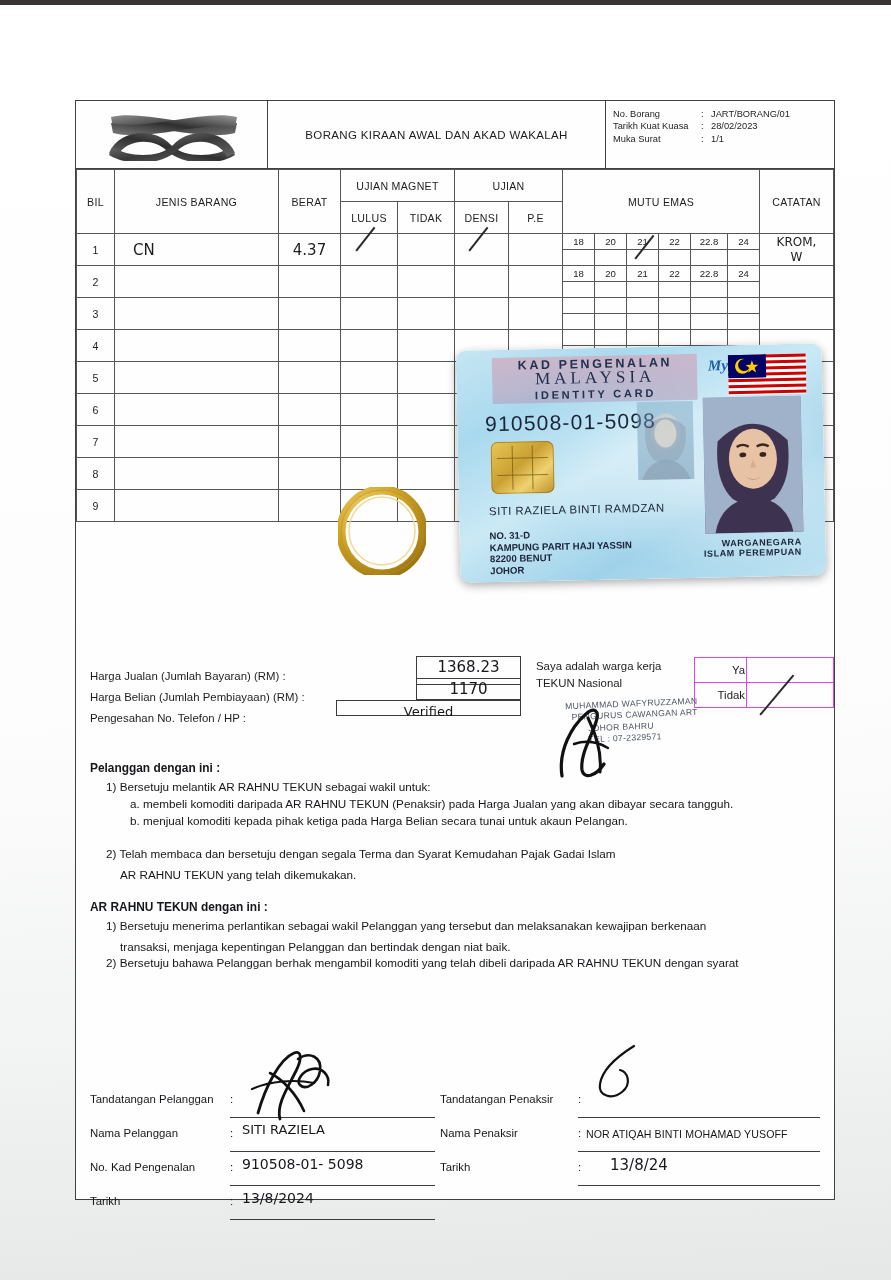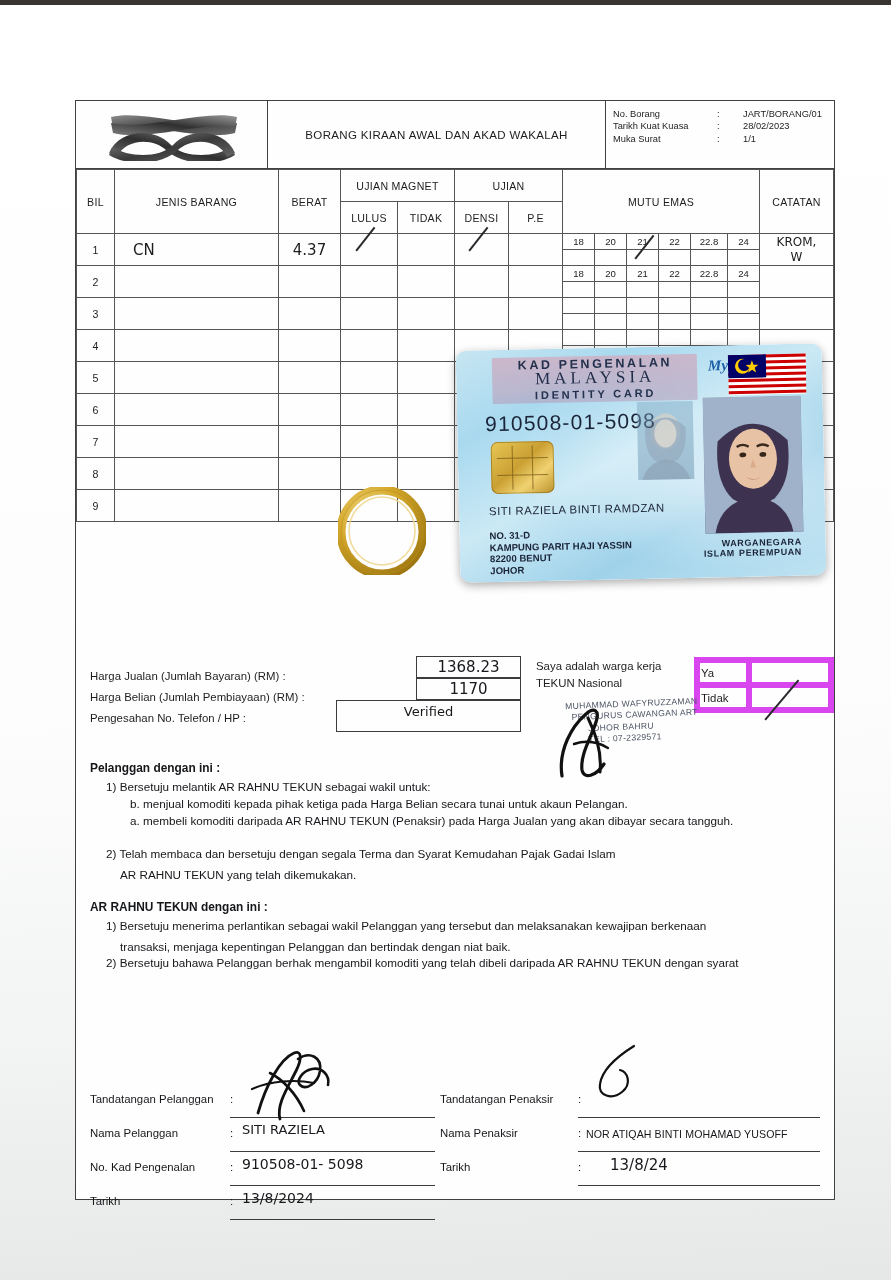--- a/index.html
+++ b/index.html
@@ -20,21 +20,21 @@
     position:absolute; left:75px; top:100px; width:760px; height:1100px;
     border:1.4px solid #40413f; background:#fefefe;
   }
 
   
   .hdr { display:flex; height:68px; border-bottom:1.4px solid #40413f; }
   .hdr-logo { width:192px; border-right:1.4px solid #40413f; display:flex; align-items:center; justify-content:center; }
   .hdr-title { flex:1; border-right:1.4px solid #40413f; display:flex; align-items:center; justify-content:center;
     font-size:11.5px; letter-spacing:.35px; color:#1d1d1d; text-align:center; padding:0 6px; }
   .hdr-meta { width:228px; padding:7px 0 0 7px; font-size:9.3px; line-height:12.4px; color:#1d1d1d; }
-  .hdr-meta .row { display:flex;gap:16px; }
+  .hdr-meta .row { display:flex; }
   .hdr-meta .k { width:88px; }
   .hdr-meta .c { width:10px; }
 
   
   .logo { width:150px; height:52px; }
 
   
   table.grid { border-collapse:collapse; width:100%; table-layout:fixed; }
   table.grid td, table.grid th {
     border:1px solid #555; font-weight:normal; color:#1d1d1d; padding:0;
@@ -52,21 +52,21 @@
 
   
   .prices { position:absolute; left:0; top:556px; width:758px; height:62px; }
   .plabel { position:absolute; font-size:11.4px; color:#1d1d1d;margin-top:9px; }
   .pbox { position:absolute; border:1.2px solid #3c3d3b; }
 
   .warga { position:absolute; left:460px; top:1px; width:160px; font-size:11.4px;
     line-height:17px; color:#1d1d1d; }
   .ytbox { position:absolute; left:618px; top:0px; width:140px; }
   .ytbox table { border-collapse:collapse; width:100%; table-layout:fixed; }
-  .ytbox td { border:6px solid #d946ef; height:25px; font-size:11.4px; text-align:left; color:#1d1d1d; }
+  .ytbox td { border:1px solid #d946ef; height:25px; font-size:11.4px; text-align:right; color:#1d1d1d; }
 
   
   .akad-title { position:absolute; left:0; top:625px; width:620px; text-align:center;
     font-size:12.6px; font-weight:bold; letter-spacing:.5px; color:#17181c; }
   .body { position:absolute; left:14px; top:660px; width:730px; color:#16171a; }
   .body .h { font-weight:bold; font-size:11.9px; margin-bottom:5px; }
   .body .l1 { font-size:11.7px; margin:0 0 4px 16px; }
   .body .l2 { font-size:11.7px; margin:0 0 4px 40px; }
   .body .l3 { font-size:11.7px; margin:8px 0 3px 30px; }
   .gap { height:16px; }
@@ -472,27 +472,27 @@
           </tr>
         </tbody>
       </table>
     </div>
 
   <div class="prices">
     <div class="plabel" style="left:14px; top:4px;">Harga Jualan (Jumlah Bayaran) (RM) :</div>
     <div class="plabel" style="left:14px; top:25px;">Harga Belian (Jumlah Pembiayaan) (RM) :</div>
     <div class="plabel" style="left:14px; top:46px;">Pengesahan No. Telefon / HP :</div>
 
-    <div class="pbox" style="left:340px; top:-1px; width:105px; height:22px;">
+    <div class="pbox" style="left:340px; top:-1px; width:105px; height:29px;">
       <div class="hw" style="font-size:15px;text-align:center;margin-top:1px">1368.23</div>
     </div>
     <div class="pbox" style="left:340px; top:21px; width:105px; height:22px;">
       <div class="hw" style="font-size:15px;text-align:center;margin-top:1px">1170</div>
     </div>
-    <div class="pbox" style="left:260px; top:43px; width:185px; height:32px;">
+    <div class="pbox" style="left:260px; top:43px; width:185px; height:16px;">
       <div class="hw" style="font-size:13px;text-align:center;margin-top:3px">Verified</div>
     </div>
 
     <div class="warga">
       <div>Saya adalah warga kerja</div>
       <div>TEKUN Nasional</div>
     </div>
     <div class="ytbox">
       <table>
         <tbody>
@@ -510,22 +510,22 @@
         </tr>
       </tbody>
         </table>
     </div>
   </div>
 
 
   <div class="body">
     <div class="h">Pelanggan dengan ini :</div>
     <div class="l1">1) Bersetuju melantik AR RAHNU TEKUN sebagai wakil untuk:</div>
+    <div class="l2">a. membeli komoditi daripada  AR RAHNU TEKUN (Penaksir) pada Harga Jualan yang akan dibayar secara tangguh.</div>
     <div class="l2">b. menjual komoditi kepada pihak ketiga pada Harga Belian secara tunai untuk akaun Pelangan.</div>
-    <div class="l2">a. membeli komoditi daripada  AR RAHNU TEKUN (Penaksir) pada Harga Jualan yang akan dibayar secara tangguh.</div>
     <div class="gap"></div>
     <div class="l1">2) Telah membaca dan bersetuju dengan segala Terma dan Syarat Kemudahan Pajak Gadai Islam</div>
     <div class="l3" style="margin-left:30px">AR RAHNU TEKUN yang telah dikemukakan.</div>
     <div class="gap"></div>
     <div class="h">AR RAHNU TEKUN dengan ini :</div>
     <div class="l1">1) Bersetuju menerima perlantikan sebagai wakil Pelanggan yang tersebut dan melaksanakan kewajipan berkenaan</div>
     <div class="l3">transaksi, menjaga kepentingan Pelanggan dan bertindak dengan niat baik.</div>
     <div class="l1">2) Bersetuju bahawa Pelanggan berhak mengambil komoditi yang telah dibeli daripada AR RAHNU TEKUN dengan syarat</div>
   </div>
 

